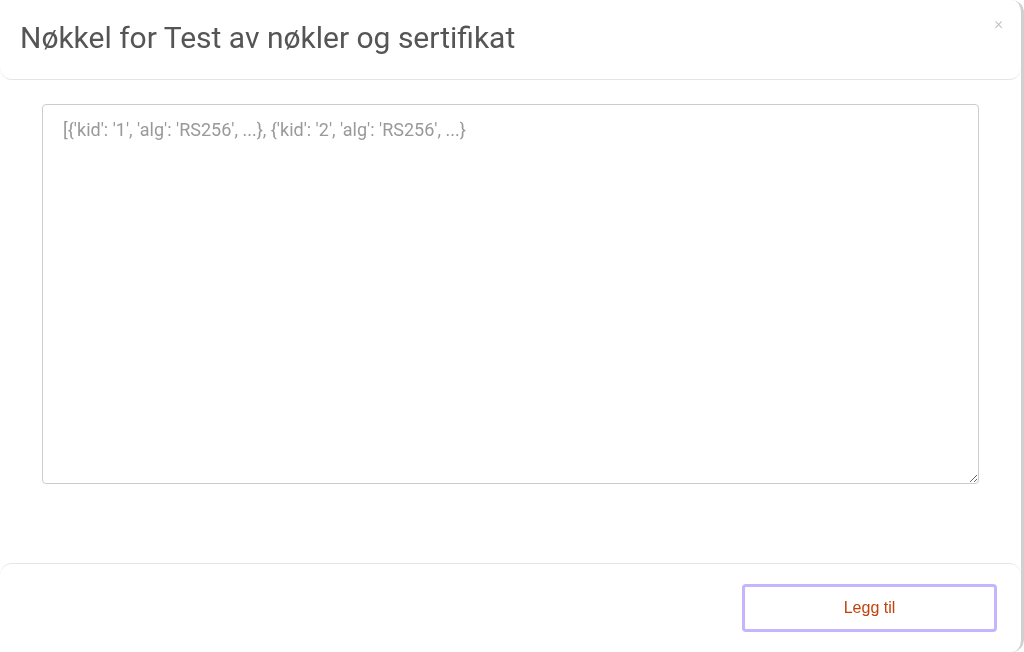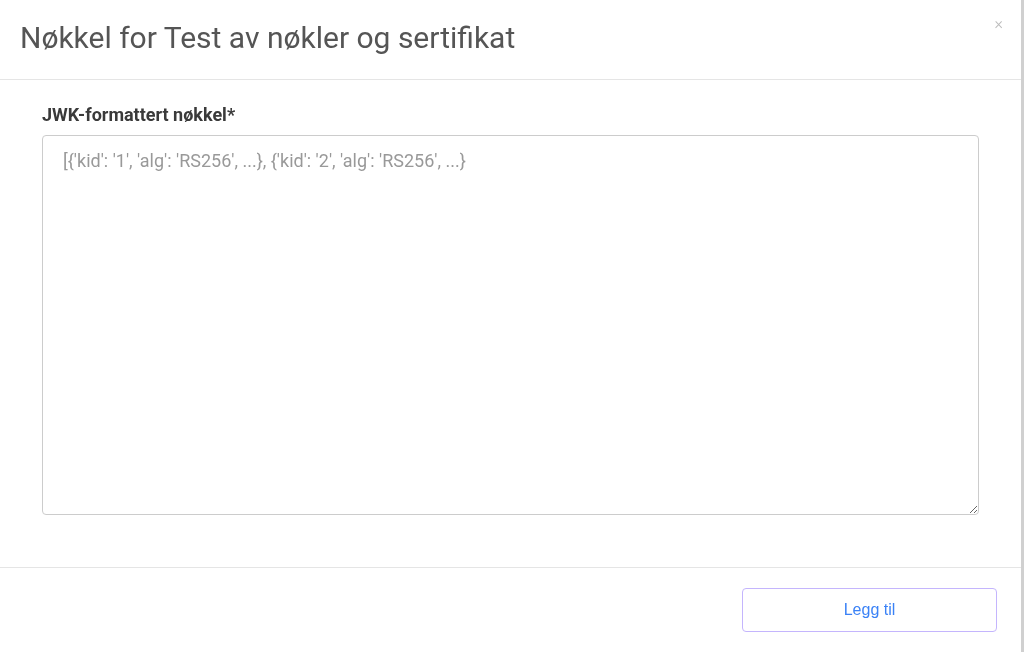--- a/index.html
+++ b/index.html
@@ -1,18 +1,19 @@
 <!DOCTYPE html>
 <html><head>
   <meta charset="utf-8">
   <style>
     * {
       box-sizing: border-box;
       margin: 0;
       padding: 0;
+      border-radius: 12px;
     }
     body {
       font-family: -apple-system, BlinkMacSystemFont, "Segoe UI", Roboto, "Helvetica Neue", Arial, sans-serif;
       background: #fff;
       color: #444;
       width: 1024px;
       height: 652px;
       overflow: hidden;
       position: relative;
     }
@@ -73,36 +74,35 @@
       border-top: 1px solid #e5e5e5;
       padding: 20px 24px 20px 24px;
       display: flex;
       justify-content: flex-end;
       gap: 14px;
     }
     .btn {
       min-width: 255px;
       padding: 12px 12px;
       font-size: 16px;
-      border: 1px solid #c4b5fd;
+      border: 3px solid #c4b5fd;
       border-radius: 4px;
       background: #fff;
-      color: #3b82f6;
+      color: #c2410c;
       cursor: pointer;
       text-align: center;
     }
   </style>
 </head>
 <body>
 
 <div class="modal">
   <div class="modal-header">
     <h2 class="modal-title">Nøkkel for Test av nøkler og sertifikat</h2>
     <span class="close-icon">×</span>
   </div>
   <div class="modal-body">
-    <label class="form-label">JWK-formattert nøkkel*</label>
     <textarea class="form-textarea" placeholder="[{'kid': '1', 'alg': 'RS256', ...}, {'kid': '2', 'alg': 'RS256', ...}" style=""></textarea>
   </div>
   <div class="modal-footer">
     <button class="btn">Legg til</button>
   </div>
 </div>
 
 </body></html>

